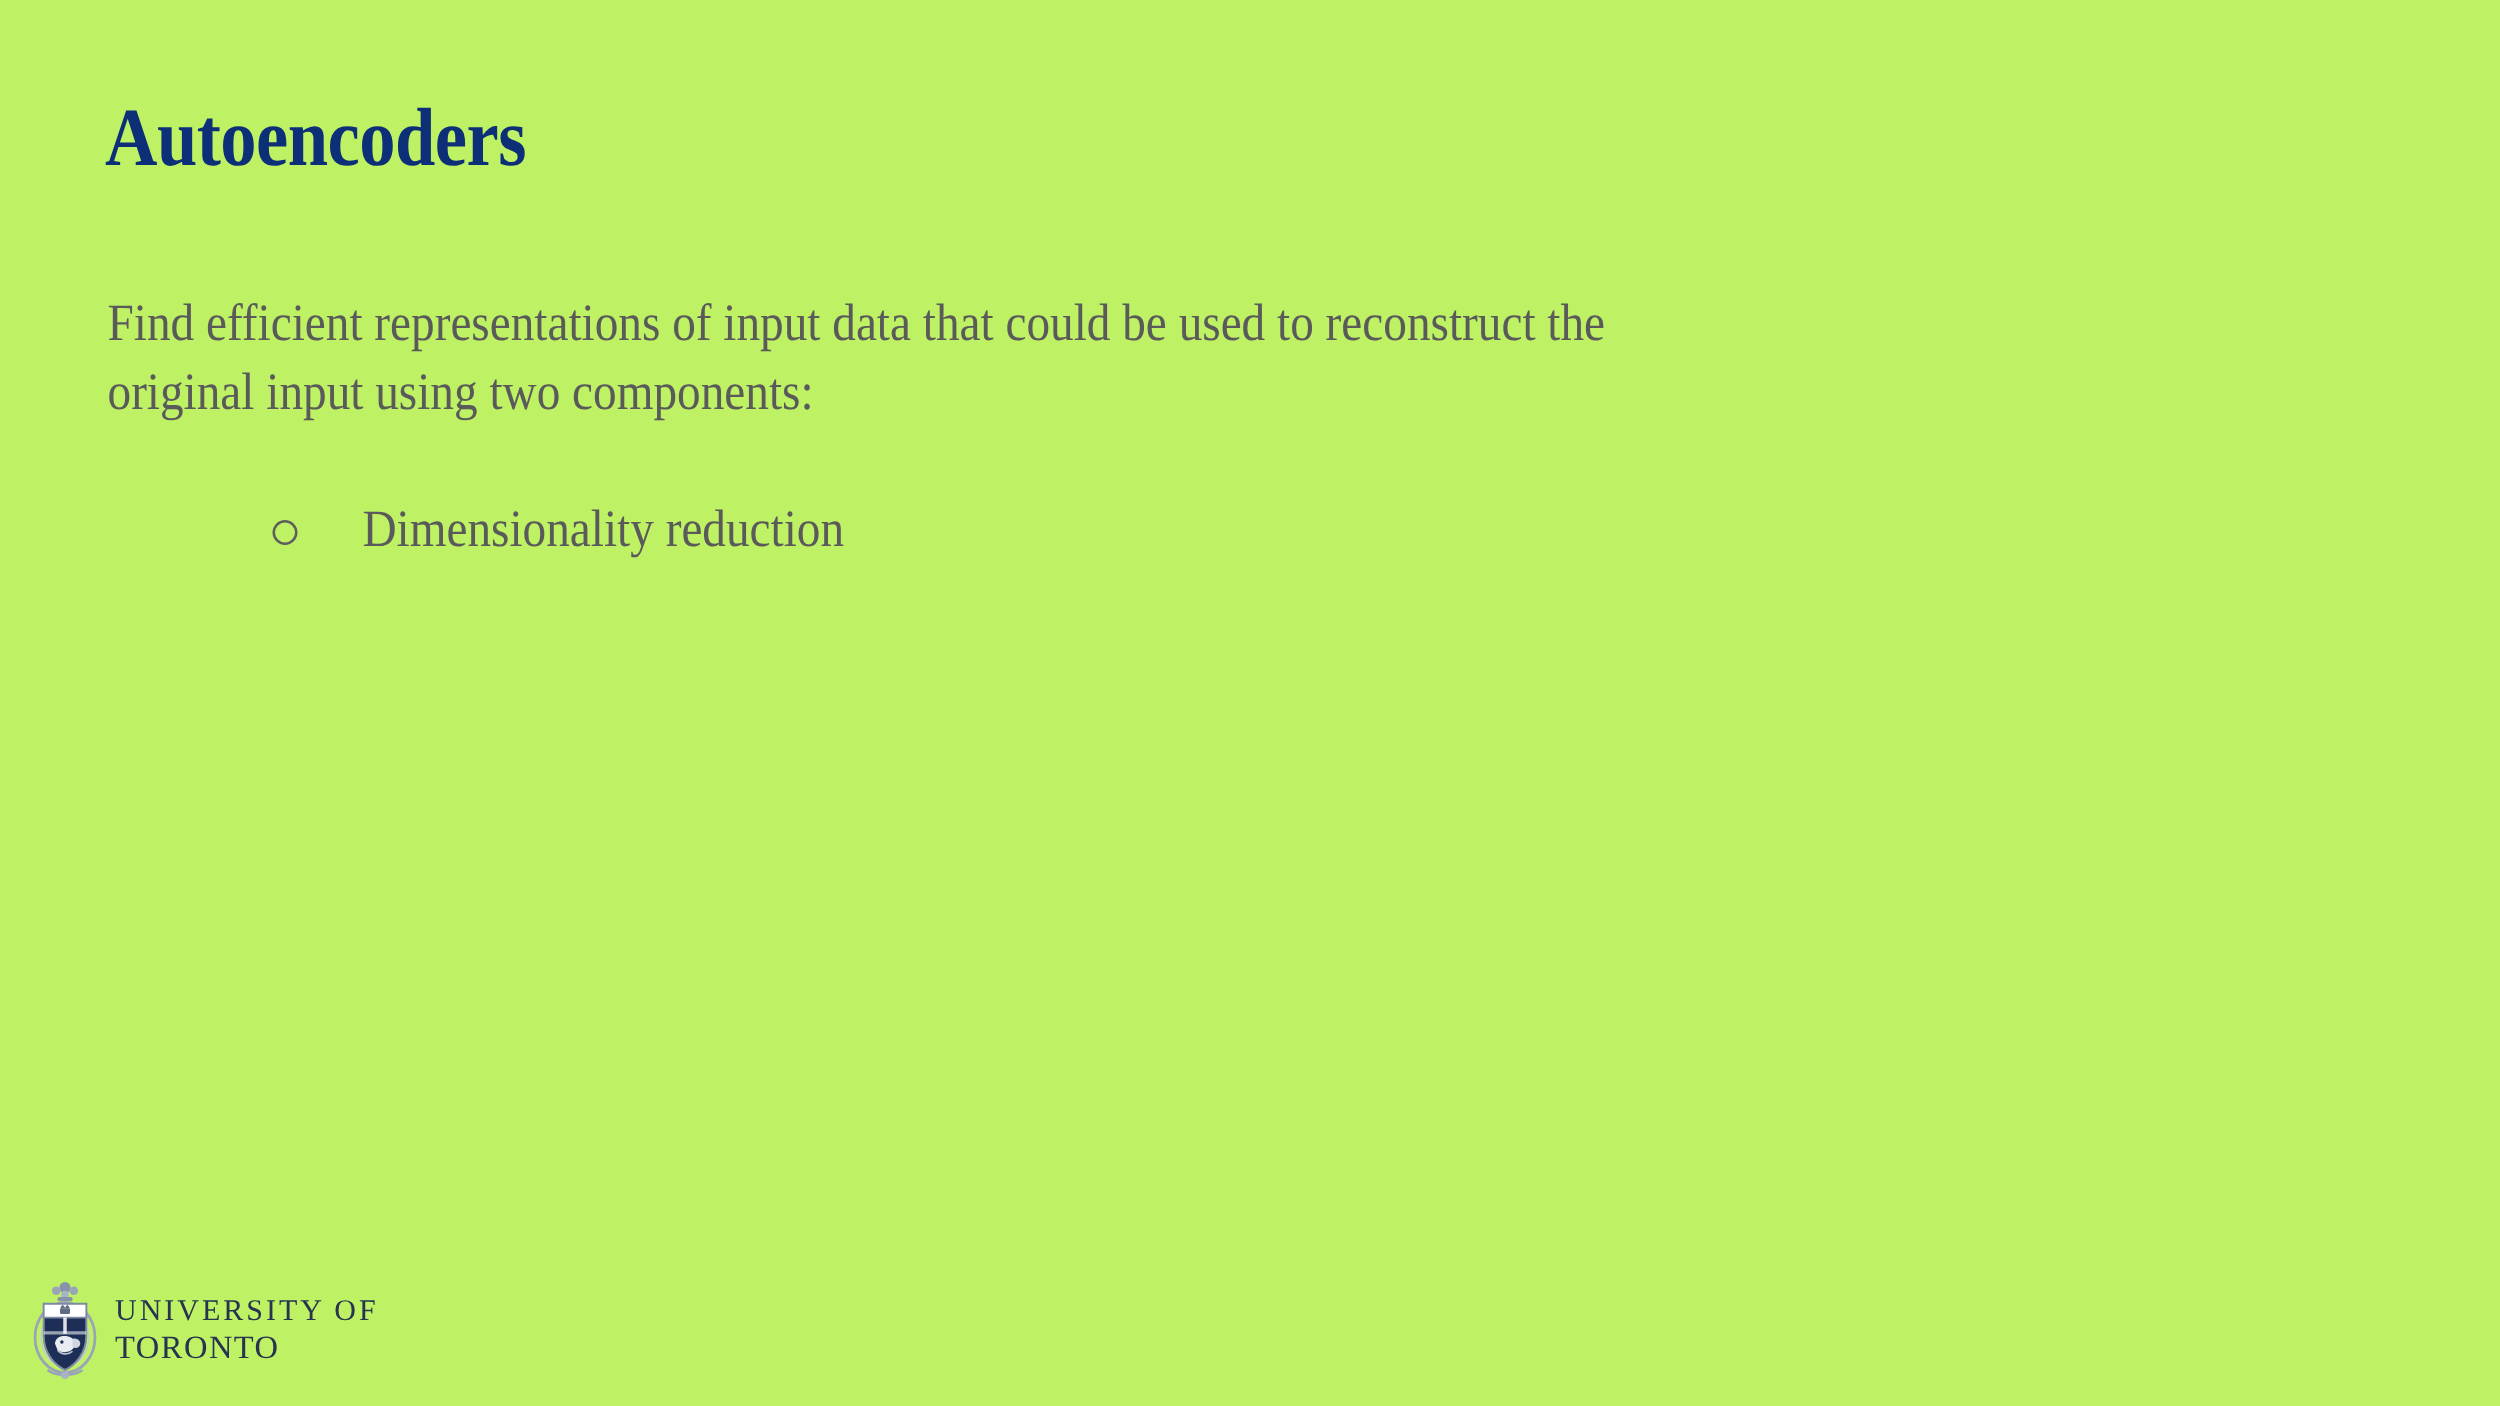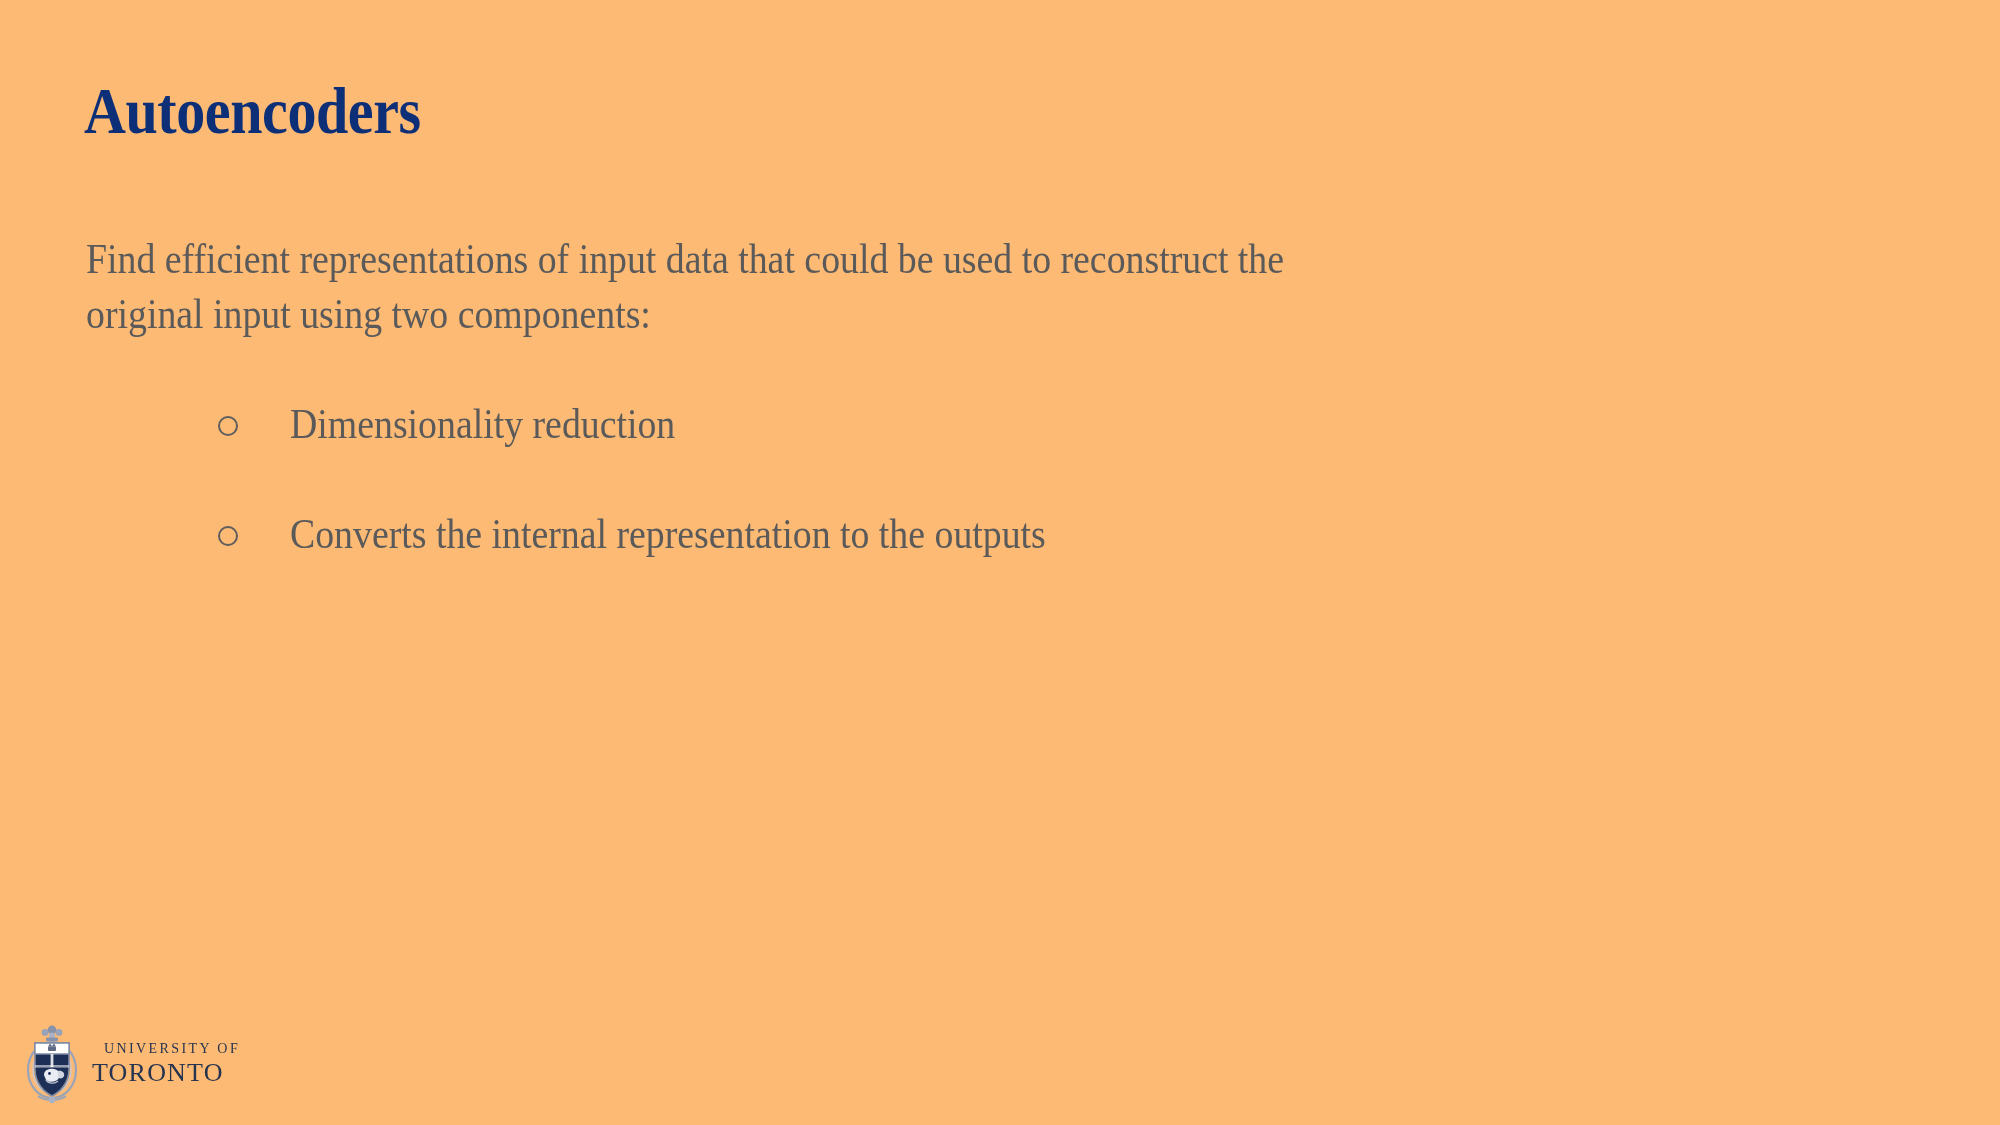--- a/index.html
+++ b/index.html
@@ -4,21 +4,21 @@
 <style>
   html, body {
     margin: 0;
     padding: 0;
     background: #ffffff;
   }
   .slide {
     position: relative;
     width: 2000px;
     height: 1125px;
-    background: #fdba74;
+    background: #bef264;
     overflow: hidden;
     font-family: "Liberation Serif", "DejaVu Serif", serif;
     box-sizing: border-box;
   }
 
   
   .slide-title {
     position: absolute;
     left: 84px;
     top: 78px;
@@ -127,25 +127,25 @@
   }
   .logo-words {
     margin-left: 12px;
     display: flex;
     flex-direction: column;
     justify-content: center;
     line-height: 1;
   }
   .logo-top {
     font-family: "Liberation Serif", "DejaVu Serif", serif;
-    font-size: 14px;
+    font-size: 24px;
     font-weight: 400;
     letter-spacing: 2.4px;
     color: #27344f;
-    margin-left: 12px;
+    margin-left: 0;
     margin-bottom: 4px;
   }
   .logo-bottom {
     font-family: "Liberation Serif", "DejaVu Serif", serif;
     font-size: 26px;
     font-weight: 400;
     letter-spacing: 1.2px;
     color: #27344f;
   }
 </style>
@@ -166,24 +166,20 @@
 
 
     <div class="lvl2">
       <span class="marker"></span>
       <span class="label">Dimensionality reduction</span>
     </div>
 
     <div class="group-gap"></div>
 
 
-    <div class="lvl2">
-      <span class="marker"></span>
-      <span class="label">Converts the internal representation to the outputs</span>
-    </div>
 
 
   </div>
 
   <div class="logo">
 
     <svg class="logo-crest" viewBox="0 0 56 82">
 
       <ellipse cx="28" cy="47" rx="24" ry="28" fill="none" stroke="#9aa4b8" stroke-width="2.2"></ellipse>
       <ellipse cx="28" cy="47" rx="19" ry="23" fill="none" stroke="#c3cada" stroke-width="1.2"></ellipse>

